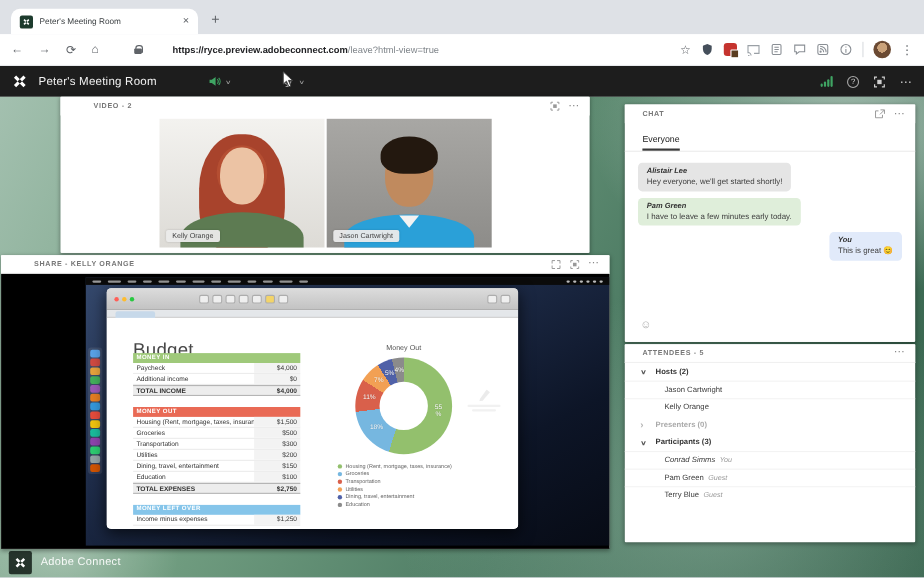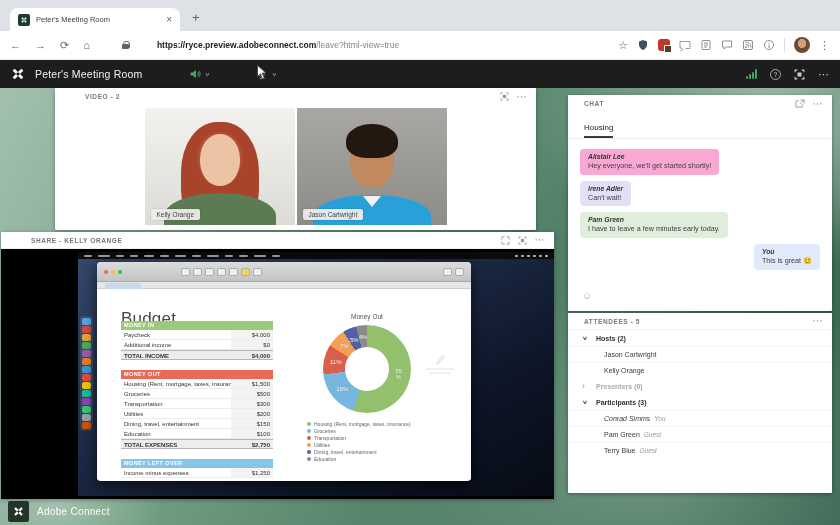--- a/index.html
+++ b/index.html
@@ -483,33 +483,27 @@
       <span class="pod-title">CHAT</span>
       <span class="pod-icons">
         <svg width="10" height="9" viewBox="0 0 11 10">
             <path fill="none" stroke="#999" d="M4 2H1v7h7V6"></path>
             <path fill="none" stroke="#999" d="M6 1h4v4M10 1 5.5 5.5"></path>
           </svg>
         <span class="pod-more">⋯</span>
       </span>
     </div>
     <div class="chat-tabs">
-      <span class="chat-tab">Housing</span>
+      <span class="chat-tab">Everyone</span>
     </div>
     <div id="chat-messages">
         <div class="msg">
-          <div class="bubble" style="background: #f9a8d4;">
+          <div class="bubble" style="background: #e5e5e5;">
             <div class="sender">Alistair Lee</div>
             <div class="text">Hey everyone, we'll get started shortly!</div>
-          </div>
-        </div>
-        <div class="msg">
-          <div class="bubble" style="background: rgb(228, 223, 247);">
-            <div class="sender">Irene Adler</div>
-            <div class="text">Can't wait!</div>
           </div>
         </div>
         <div class="msg">
           <div class="bubble" style="background: rgb(223, 238, 218);">
             <div class="sender">Pam Green</div>
             <div class="text">I have to leave a few minutes early today.</div>
           </div>
         </div>
         <div class="msg self">
           <div class="bubble" style="background: rgb(225, 234, 250);">

